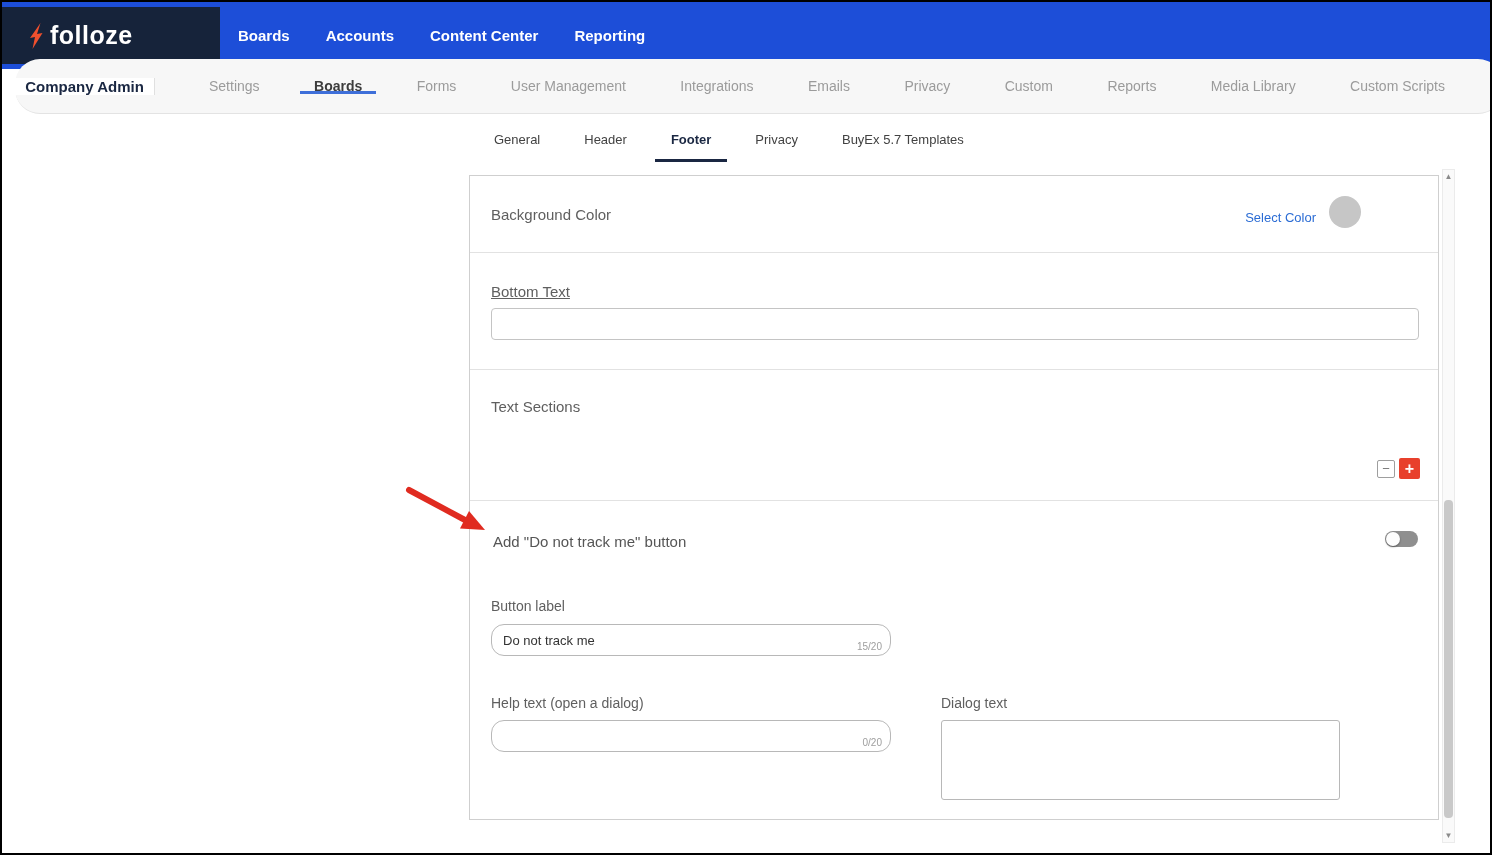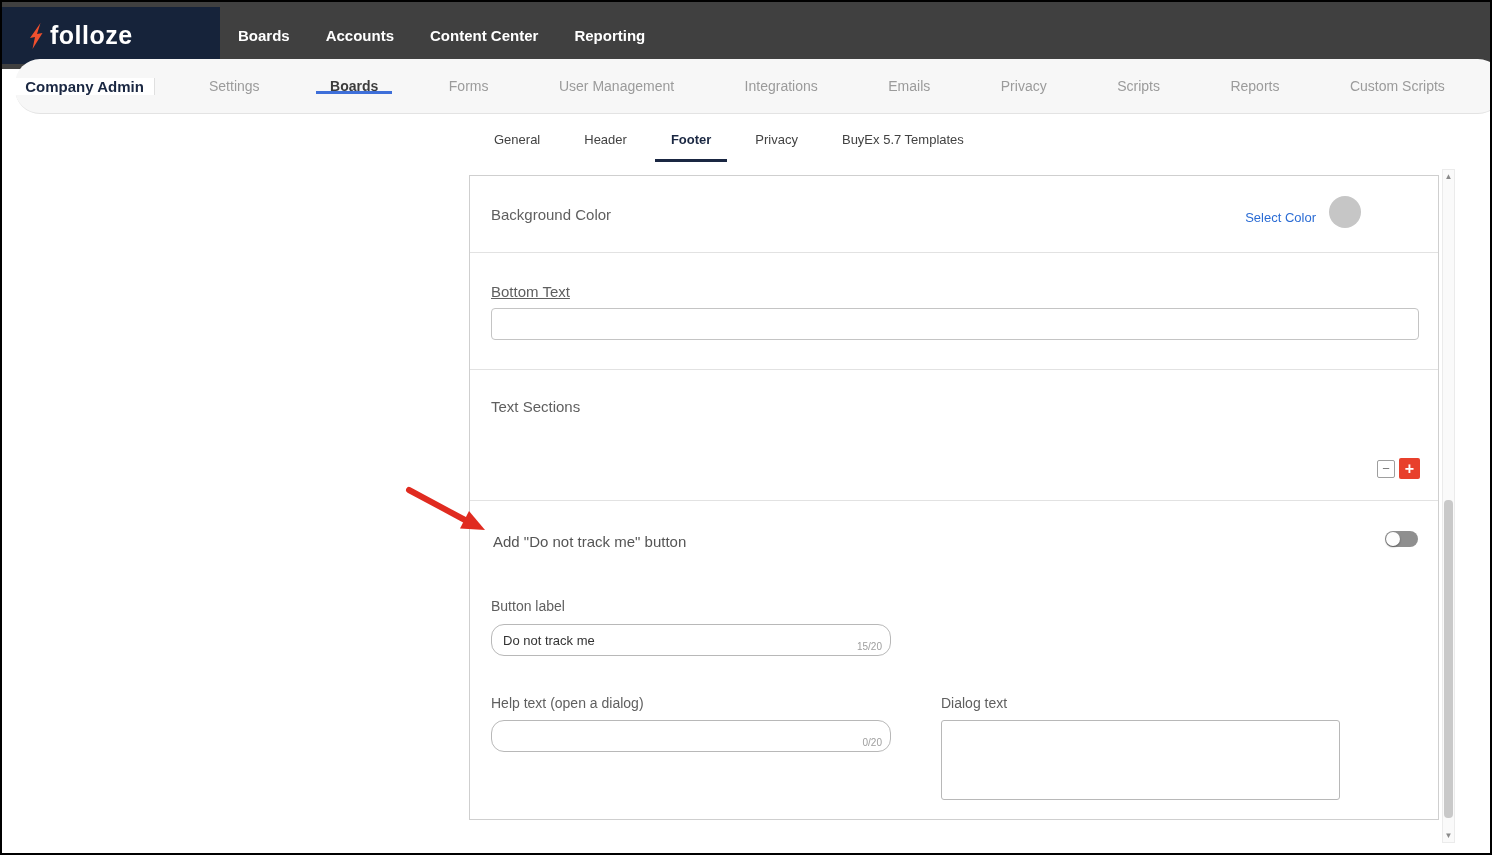--- a/index.html
+++ b/index.html
@@ -7,21 +7,21 @@
   body { font-family:"Liberation Sans", sans-serif; background:#ffffff; }
 
   .screen {
     position:relative; width:1492px; height:855px;
     border:2px solid #000; background:#fff; overflow:hidden;
   }
 
   
   .topbar {
     position:absolute; left:0; top:0; width:100%; height:67px;
-    background:#404040; display:flex; align-items:center;
+    background:#1d4ed8; display:flex; align-items:center;
   }
   .logo-block {
     width:218px; height:57px; background:#16233a;
     display:flex; align-items:center; padding-left:26px; gap:6px;
   }
   .logo-text { color:#fff; font-size:25px; font-weight:bold; letter-spacing:.5px; }
   .logo-flame { width:16px; height:26px; }
   .topnav-items { display:flex; gap:36px; margin-left:18px; }
   .topnav-item { color:#fff; font-size:15px; font-weight:bold; cursor:pointer; white-space:nowrap; }
 
@@ -176,22 +176,23 @@
   <div class="admin-row">
     <div class="home-tab">Company Admin</div>
     <div class="admin-tabs">
       <span class="admin-tab">Settings</span>
       <span class="admin-tab active">Boards</span>
       <span class="admin-tab">Forms</span>
       <span class="admin-tab">User Management</span>
       <span class="admin-tab">Integrations</span>
       <span class="admin-tab">Emails</span>
       <span class="admin-tab">Privacy</span>
-      <span class="admin-tab">Scripts</span>
+      <span class="admin-tab">Custom</span>
       <span class="admin-tab">Reports</span>
+      <span class="admin-tab">Media Library</span>
       <span class="admin-tab">Custom Scripts</span>
     </div>
   </div>
 
   <div class="sub-row">
     <span class="sub-tab">General</span>
     <span class="sub-tab">Header</span>
     <span class="sub-tab active">Footer</span>
     <span class="sub-tab">Privacy</span>
     <span class="sub-tab">BuyEx 5.7 Templates</span>

